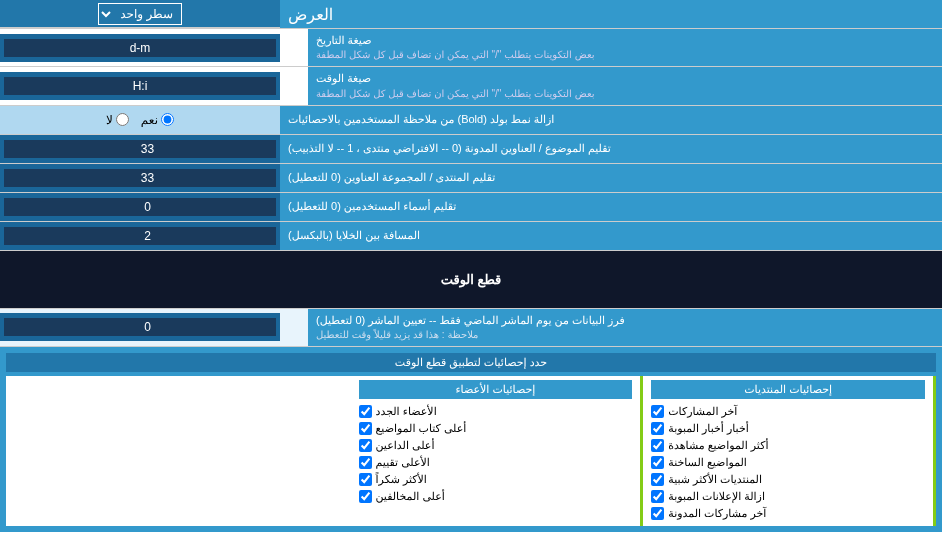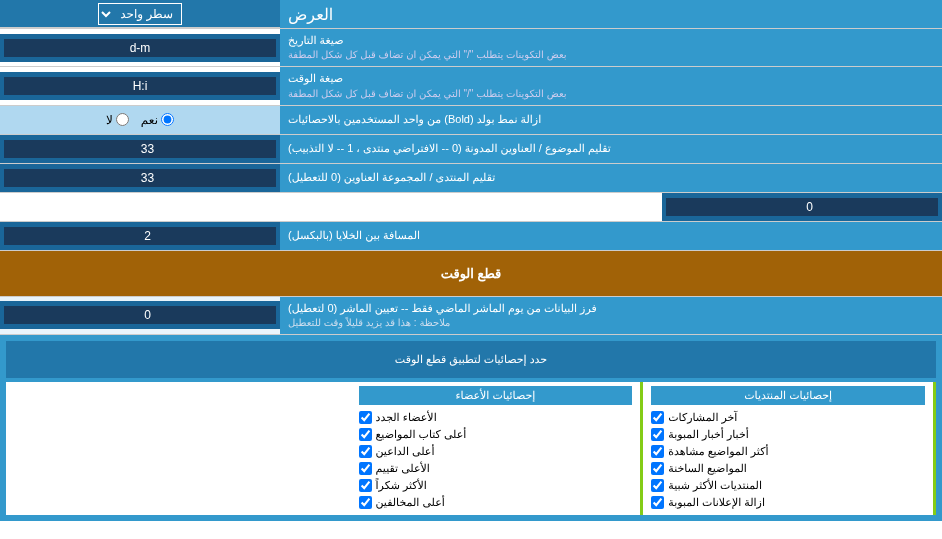--- a/index.html
+++ b/index.html
@@ -82,21 +82,21 @@
     }
     
     .bottom-section {
       background: #3399cc;
       padding: 6px;
     }
     .bottom-section .limit-label {
       color: #fff;
       font-size: 11px;
       text-align: center;
-      padding: 12px;
+      padding: 3px;
       background: #2277aa;
       margin-bottom: 4px;
     }
     .checkboxes-area {
       display: flex;
       background: #fff;
     }
     .check-col {
       flex: 1;
       padding: 4px 8px;
@@ -160,33 +160,34 @@
       border: 1px solid #fff;
       font-size: 12px;
       padding: 2px 4px;
       direction: rtl;
     }
     .multiline-label {
       flex-direction: column;
       align-items: flex-end;
       justify-content: center;
       line-height: 1.4;
+      margin-left: 28px;
     }
     .multiline-label .sub {
       font-size: 10px;
       color: #cce;
     }
     
     .snapshot-header {
-      background: #a16207;
+      background: #0f172a;
       color: #fff;
       font-weight: bold;
       font-size: 13px;
       text-align: center;
-      padding: 15px;
+      padding: 21px;
       border-bottom: 1px solid #ccc;
     }
     .snapshot-row {
       display: flex;
       align-items: center;
       background: #e8f4fc;
       border-bottom: 1px solid #ccc;
       min-height: 38px;
     }
     .snapshot-row .row-label {
@@ -233,21 +234,21 @@
     <div class="row-label multiline-label">
       <span>صيغة الوقت</span>
       <span class="sub">بعض التكوينات يتطلب "/" التي يمكن ان تضاف قبل كل شكل المطفة</span>
     </div>
     <div class="row-input">
       <input type="text" value="H:i" style="">
     </div>
   </div>
 
   <div class="radio-row">
-    <div class="row-label">ازالة نمط بولد (Bold) من واحد المستخدمين بالاحصائيات</div>
+    <div class="row-label">ازالة نمط بولد (Bold) من ملاحظة المستخدمين بالاحصائيات</div>
     <div class="radio-area">
       <label>
         <input type="radio" name="bold" checked="" style=""> نعم
       </label>
       <label>
         <input type="radio" name="bold" style=""> لا
       </label>
     </div>
   </div>
 
@@ -259,20 +260,21 @@
   </div>
 
   <div class="row">
     <div class="row-label">تقليم المنتدى / المجموعة العناوين (0 للتعطيل)</div>
     <div class="row-input">
       <input type="number" value="33" style="">
     </div>
   </div>
 
   <div class="row">
+    <div class="row-label">تقليم أسماء المستخدمين (0 للتعطيل)</div>
     <div class="row-input">
       <input type="number" value="0" style="">
     </div>
   </div>
 
   <div class="row">
     <div class="row-label">المسافة بين الخلايا (بالبكسل)</div>
     <div class="row-input">
       <input type="number" value="2" style="">
     </div>
@@ -313,20 +315,24 @@
           <input type="checkbox" checked="" style="">
         </div>
         <div class="check-item">
           <span>المنتديات الأكثر شبية</span>
           <input type="checkbox" checked="" style="">
         </div>
         <div class="check-item">
           <span>ازالة الإعلانات المبوبة</span>
           <input type="checkbox" checked="" style="">
         </div>
+        <div class="check-item">
+          <span>آخر مشاركات المدونة</span>
+          <input type="checkbox" checked="" style="">
+        </div>
       </div>
 
       <div class="check-col">
         <div class="col-header">إحصائيات الأعضاء</div>
         <div class="check-item">
           <span>الأعضاء الجدد</span>
           <input type="checkbox" checked="" style="">
         </div>
         <div class="check-item">
           <span>أعلى كتاب المواضيع</span>

